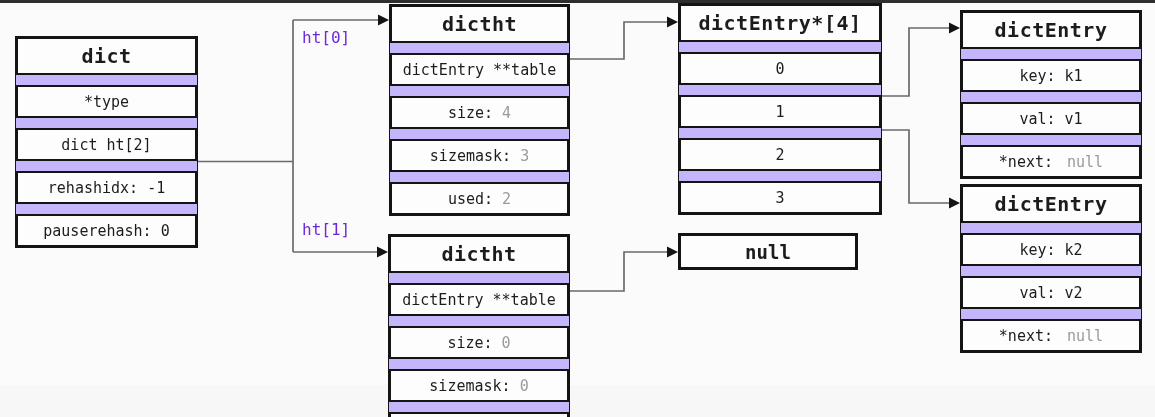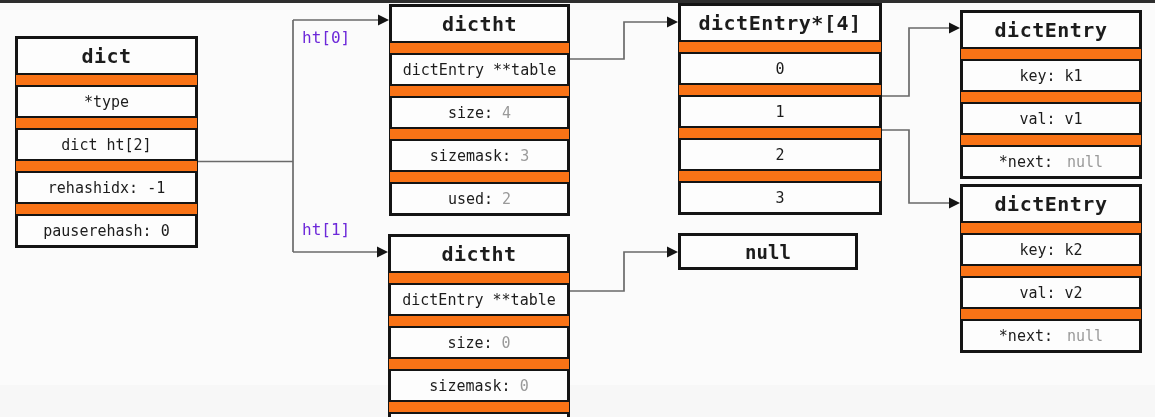--- a/index.html
+++ b/index.html
@@ -3,21 +3,21 @@
 <meta charset="utf-8">
 <style>
   html,body{margin:0;padding:0;}
   body{font-family:"DejaVu Sans Mono","Liberation Mono",monospace;background:#ffffff;}
   .stage{position:relative;width:1155px;height:417px;background:#fbfbfb;overflow:hidden;}
   .top-strip{position:absolute;left:0;top:0;width:1155px;height:3px;background:#2e2e2e;}
   .bottom-band{position:absolute;left:0;top:385px;width:1155px;height:32px;background:#f7f7f7;}
   .wires{position:absolute;left:0;top:0;width:1155px;height:417px;pointer-events:none;}
   .wires path.seg{fill:none;stroke:#6a6a6a;stroke-width:1.7;}
   .wires path.ah{fill:#141414;stroke:none;}
-  .box{position:absolute;border:1px solid #141414;background:#f97316;box-sizing:border-box;
+  .box{position:absolute;border:1px solid #141414;background:#c4b5fd;box-sizing:border-box;
        display:flex;flex-direction:column;}
   .cell{box-sizing:border-box;border:2px solid #141414;background:#fdfdfd;
         display:flex;align-items:center;justify-content:center;
         font-size:15px;color:#1c1c1c;height:33px;flex:none;white-space:pre;}
   .cell + .cell{margin-top:10px;}
   .cell.head{height:38px;font-size:20px;font-weight:bold;letter-spacing:0.5px;}
   .cell.partial{height:7px;border-bottom:none;}
   .val{color:#9a9a9a;margin-left:9px;}
   .val.wide{margin-left:14px;}
   .ht-label{position:absolute;font-size:16px;color:#6d28d9;}

